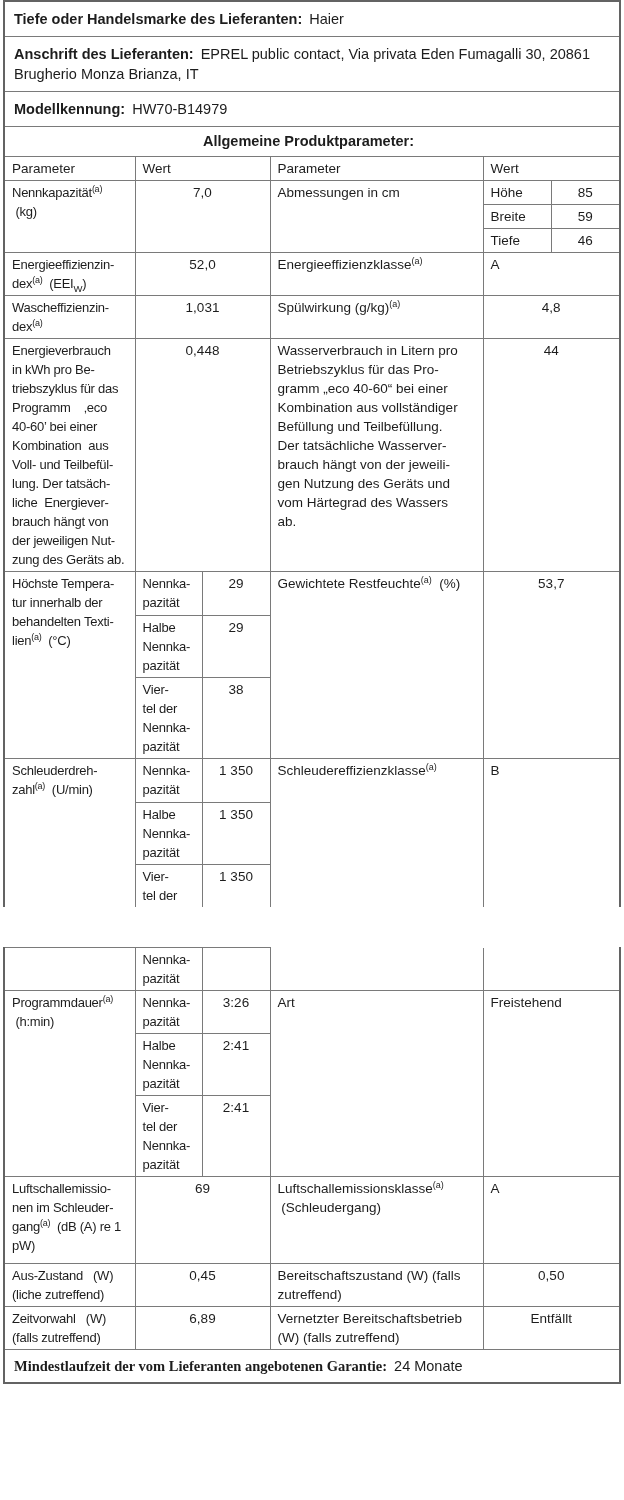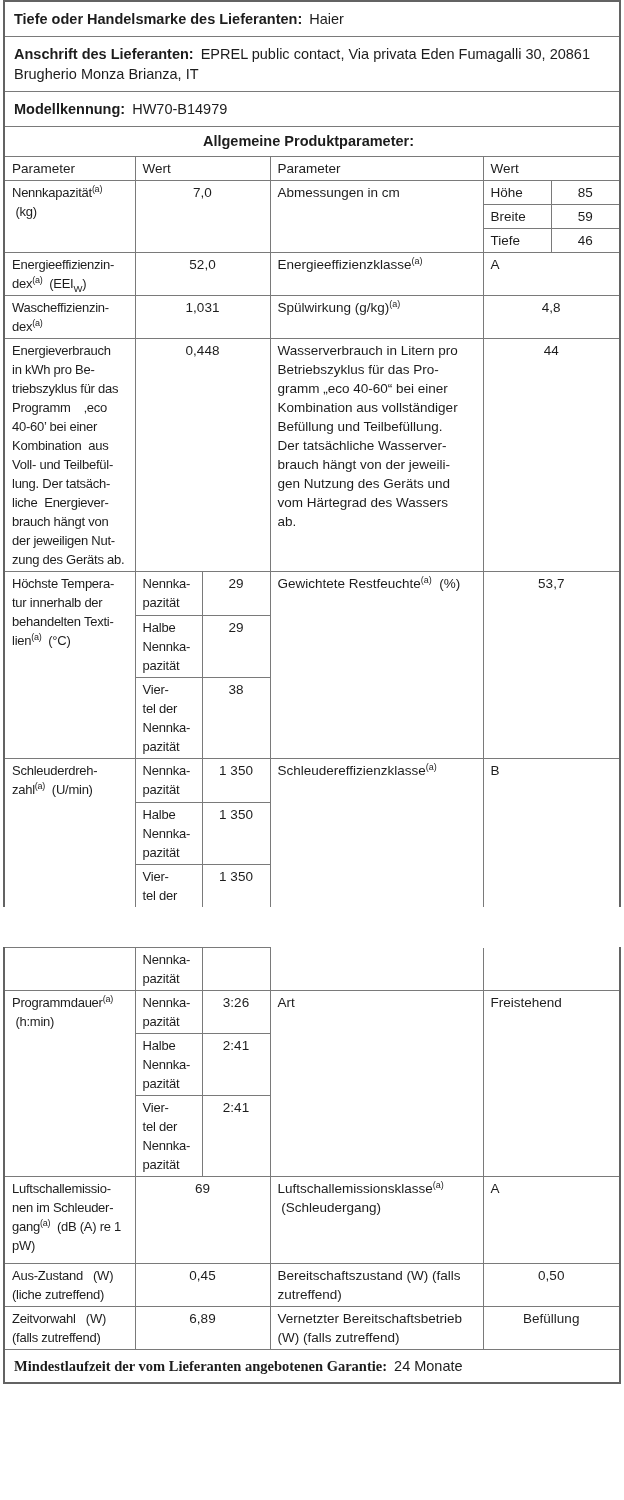--- a/index.html
+++ b/index.html
@@ -268,21 +268,21 @@
 zutreffend)</td>
         <td class="num" colspan="2">0,50</td>
       </tr>
 
       <tr style="height:37px">
         <td class="noL c1">Zeitvorwahl   (W)
 (falls zutreffend)</td>
         <td class="num" colspan="2">6,89</td>
         <td>Vernetzter Bereitschaftsbetrieb
 (W) (falls zutreffend)</td>
-        <td class="num" colspan="2">Befüllung</td>
+        <td class="num" colspan="2">Entfällt</td>
       </tr>
     </tbody>
       </table>
 
     <div class="frow pad">
       <span class="lbl">Mindestlaufzeit der vom Lieferanten angebotenen Garantie:</span><span>24 Monate</span>
     </div>
 
   </div>
 

